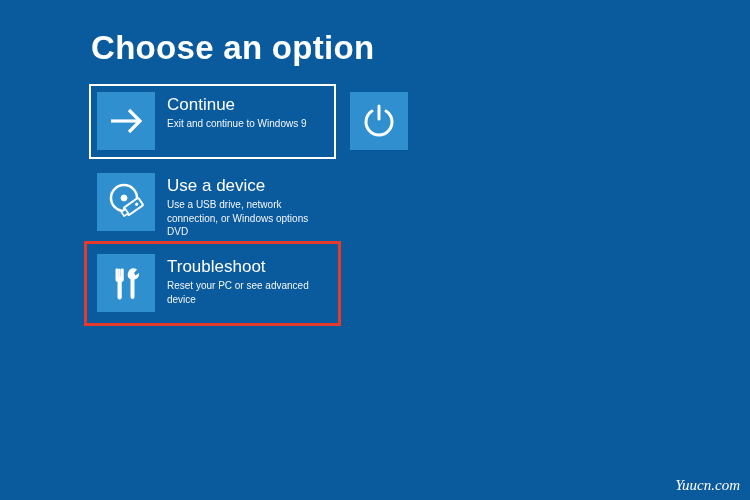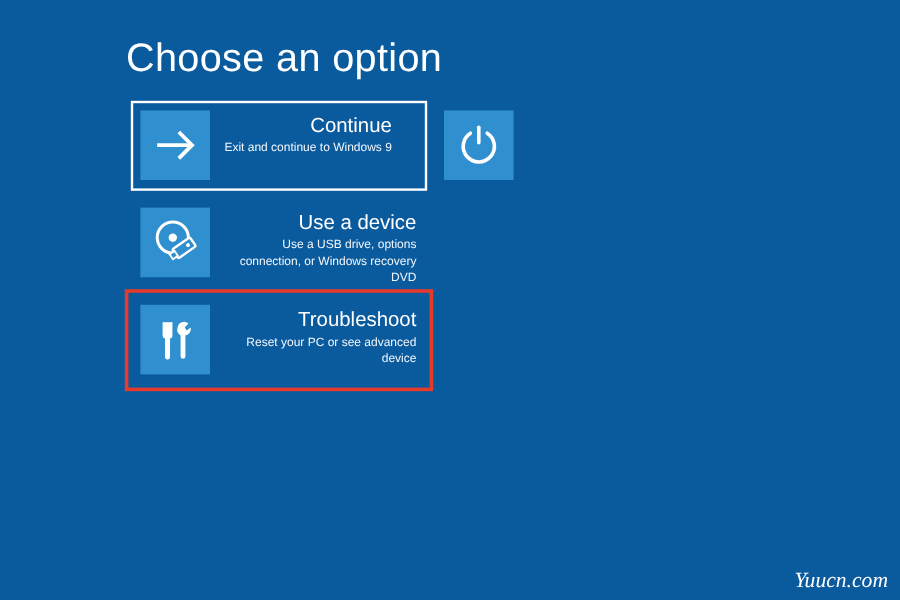--- a/index.html
+++ b/index.html
@@ -10,32 +10,31 @@
     }
     body {
       width: 750px;
       height: 500px;
       background: #0a5a9e;
       overflow: hidden;
       position: relative;
     }
     .page-title {
       color: #ffffff;
-      font-weight: 400;
+      font-weight: 700;
       font-size: 33px;
       position: absolute;
       top: 29px;
-      left: 105px;
+      left: 91px;
       letter-spacing: 0.3px;
     }
     .tiles {
       position: absolute;
       top: 85px;
-      left: 110px;
-      text-align: right;
+      left: 90px;
     }
     .tile-row {
       display: flex;
       gap: 8px;
       margin-bottom: 8px;
     }
     .tile {
       width: 245px;
       height: 73px;
       display: flex;
@@ -78,21 +77,21 @@
       font-size: 10px;
       font-weight: 400;
       line-height: 1.35;
       opacity: 0.95;
     }
     .watermark {
       position: absolute;
       right: 10px;
       bottom: 6px;
       color: #ffffff;
-      font-size: 18px;
+      font-size: 15px;
       font-style: italic;
       font-family: Georgia, serif;
       font-weight: 500;
     }
     svg { display: block; }
   </style>
 </head>
 <body>
 
 <h1 class="page-title">Choose an option</h1>
@@ -137,21 +136,21 @@
             <g transform="translate(25,29) rotate(-35)">
               <rect x="-4" y="-4" width="18" height="9" rx="1.5" stroke-width="2" fill="#2f8fcf"></rect>
               <rect x="-8" y="-2" width="5" height="5" stroke-width="1.6" fill="#2f8fcf"></rect>
               <circle cx="9" cy="0.5" r="1.1" fill="#ffffff"></circle>
             </g>
           </g>
         </svg>
       </div>
       <div class="tile-text">
         <div class="tile-title">Use a device</div>
-        <div class="tile-desc">Use a USB drive, options connection, or Windows recovery DVD</div>
+        <div class="tile-desc">Use a USB drive, network connection, or Windows options DVD</div>
       </div>
     </div>
   </div>
 
   <div class="tile-row">
     <div class="tile highlighted">
       <div class="tile-icon">
         <svg width="42" height="42" viewBox="0 0 42 42">
           <g stroke="#ffffff" fill="#ffffff">
             <rect x="13" y="19" width="3.2" height="18" rx="1.2"></rect>

